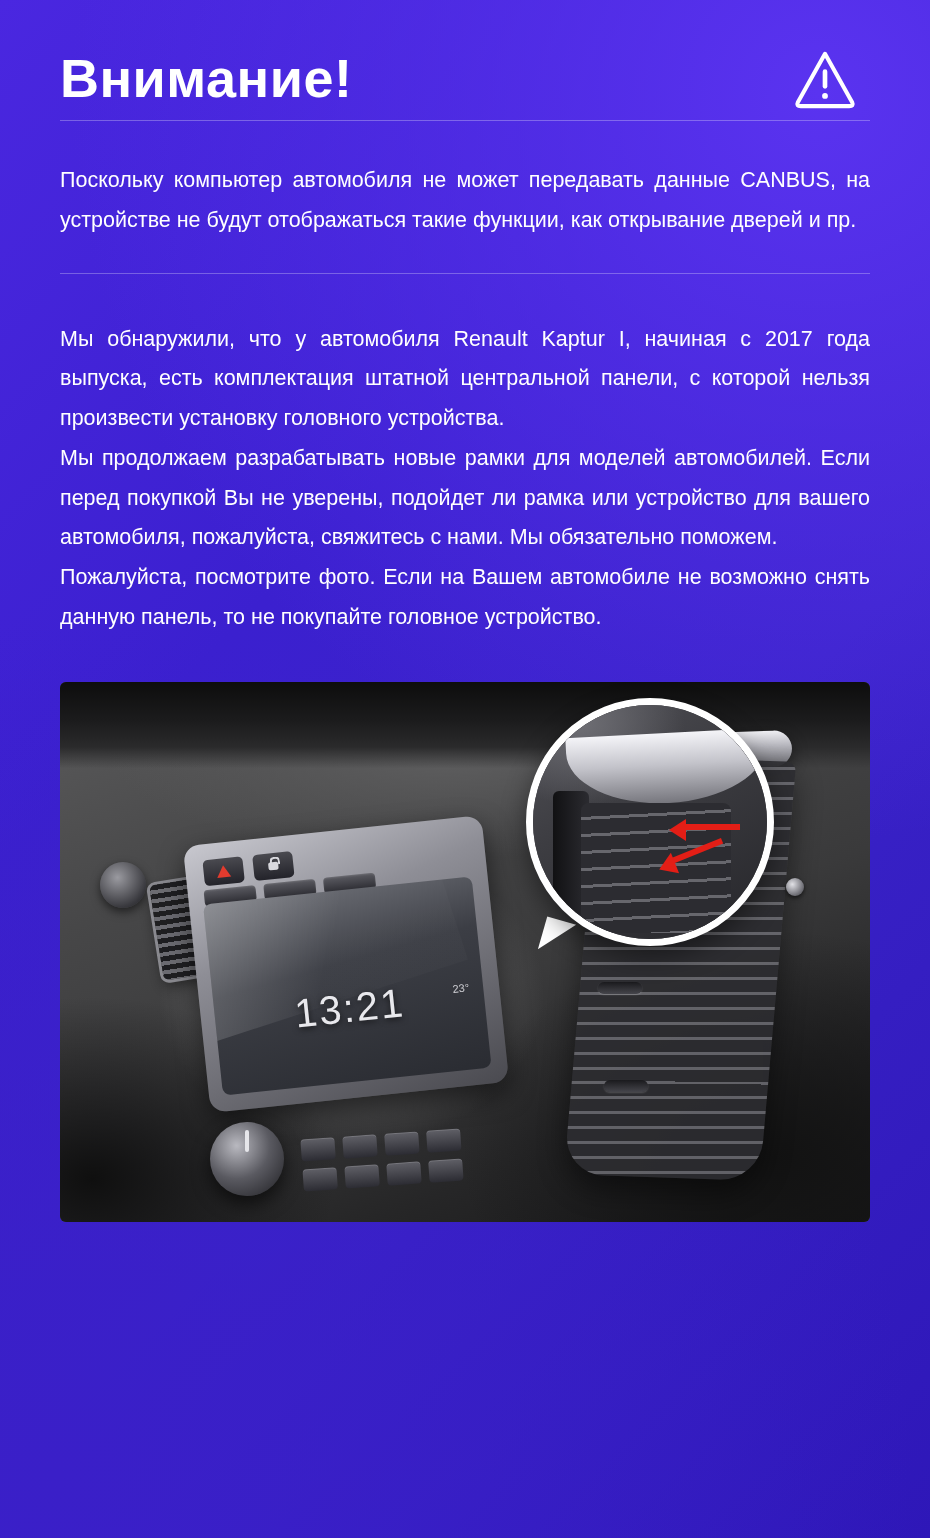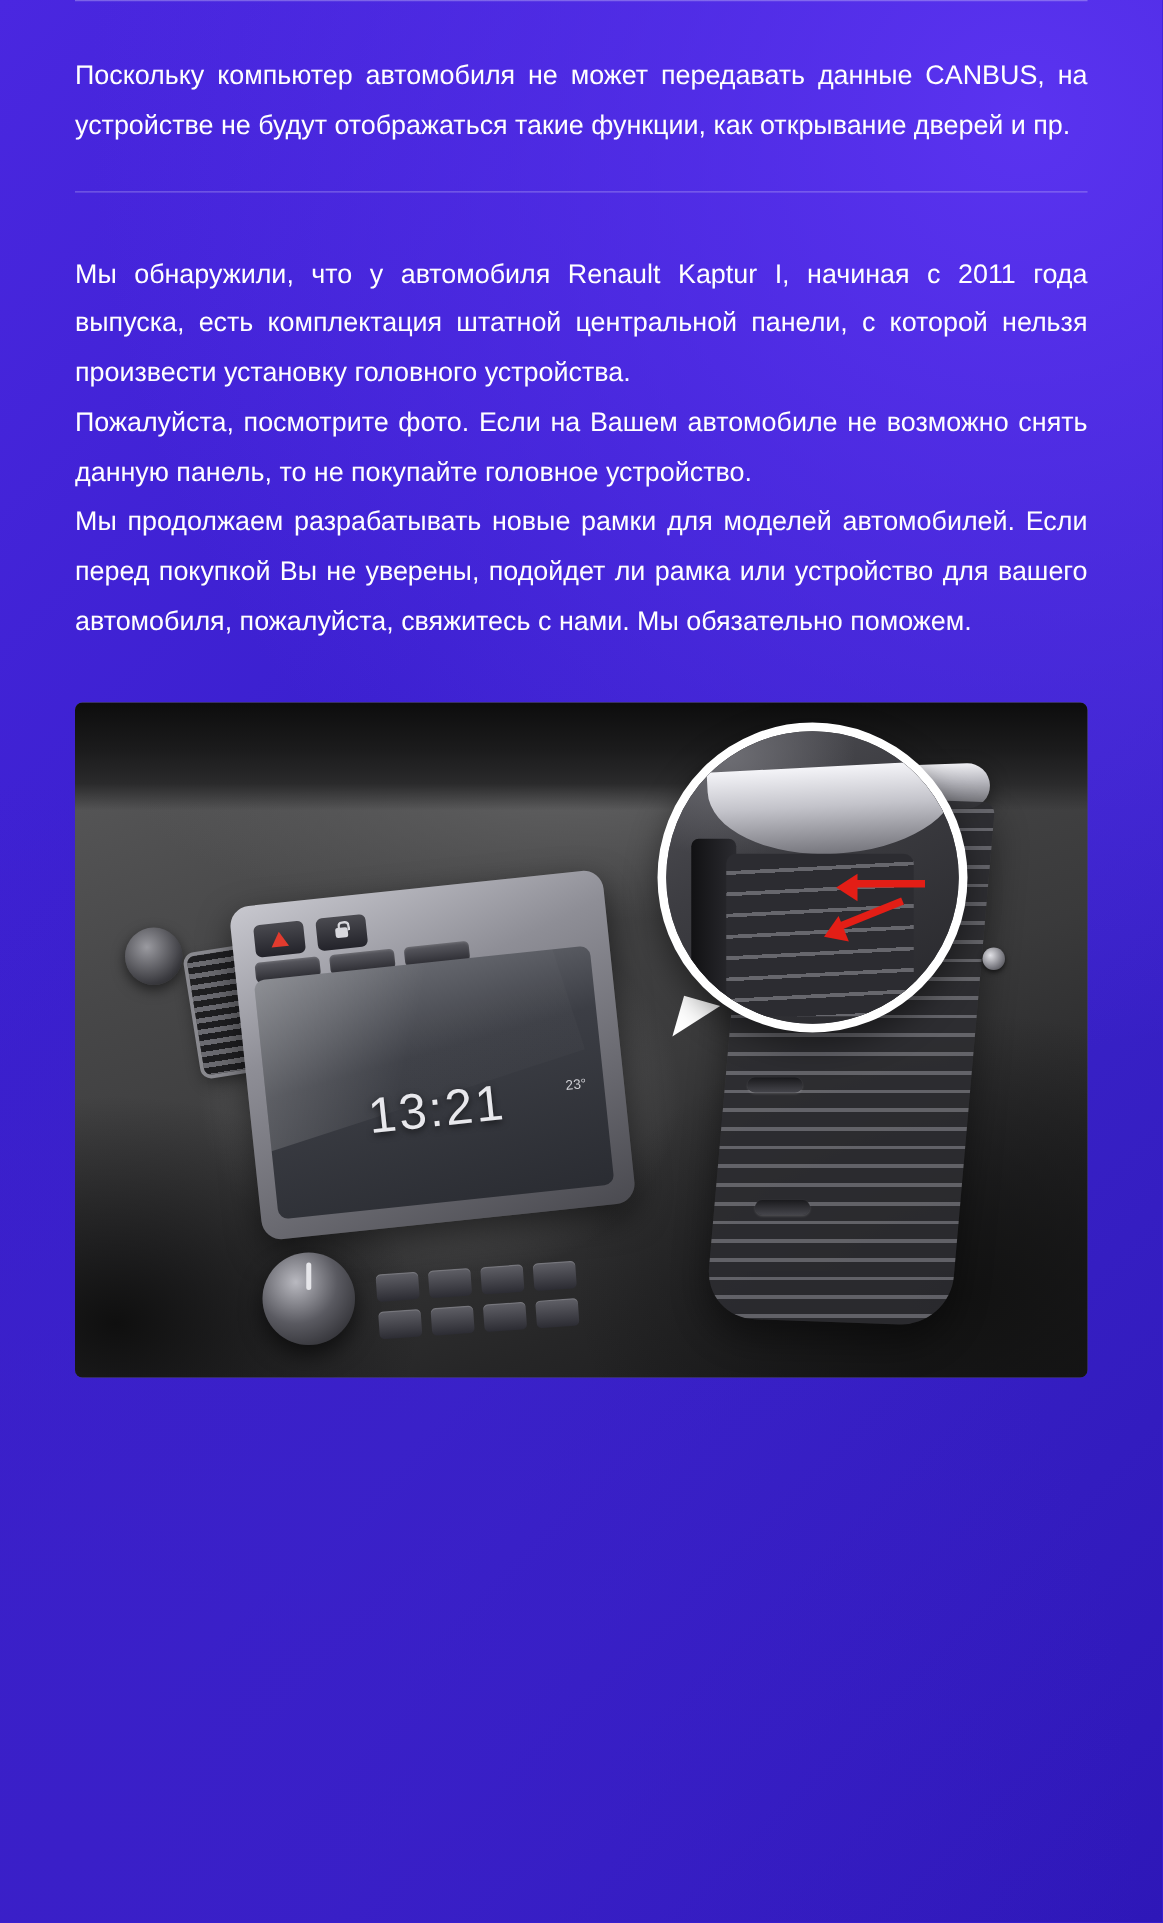--- a/index.html
+++ b/index.html
@@ -382,31 +382,41 @@
     border-right: 17px solid #e31e16;
   }
   .arrow-1 { left: 624px; top: 142px; width: 56px; transform: rotate(0deg); }
   .arrow-2 { left: 612px; top: 176px; width: 54px; transform: rotate(-22deg); }
 </style>
 </head>
 <body>
 
 <div class="page">
 
+  <div class="header">
+    <h1 class="title">Внимание!</h1>
+    <span class="warn-icon">
+      <svg viewBox="0 0 64 64" width="62" height="62" aria-hidden="true">
+        <path d="M32 6 L60 56 Q62 60 57 60 L7 60 Q2 60 4 56 Z" fill="none" stroke="#ffffff" stroke-width="4.2" stroke-linejoin="round"></path>
+        <rect x="29.6" y="22" width="4.8" height="20" rx="2.4" fill="#ffffff"></rect>
+        <circle cx="32" cy="49.5" r="3" fill="#ffffff"></circle>
+      </svg>
+    </span>
+  </div>
 
   <div class="divider"></div>
 
   <div class="block block-1">Поскольку компьютер автомобиля не может передавать данные CANBUS, на устройстве не будут отображаться такие функции, как открывание дверей и пр.</div>
 
   <div class="divider"></div>
 
   <div class="block block-2">
-    <p>Мы обнаружили, что у автомобиля Renault Kaptur I, начиная с 2011 года выпуска, есть комплектация штатной центральной панели, с которой нельзя произвести установку головного устройства.</p>
+    <p>Мы обнаружили, что у автомобиля Renault Kaptur I, начиная с 2017 года выпуска, есть комплектация штатной центральной панели, с которой нельзя произвести установку головного устройства.</p>
+    <p>Мы продолжаем разрабатывать новые рамки для моделей автомобилей. Если перед покупкой Вы не уверены, подойдет ли рамка или устройство для вашего автомобиля, пожалуйста, свяжитесь с нами. Мы обязательно поможем.</p>
     <p>Пожалуйста, посмотрите  фото. Если на Вашем  автомобиле не возможно снять данную панель, то не покупайте головное устройство.</p>
-    <p>Мы продолжаем разрабатывать новые рамки для моделей автомобилей. Если перед покупкой Вы не уверены, подойдет ли рамка или устройство для вашего автомобиля, пожалуйста, свяжитесь с нами. Мы обязательно поможем.</p>
   </div>
 
   <div class="photo-wrap">
     <div class="photo"></div>
 
     <div class="vent-knob"></div>
     <div class="vent-left"></div>
 
     <div class="screen-bezel">
       <div class="top-btn-row">

